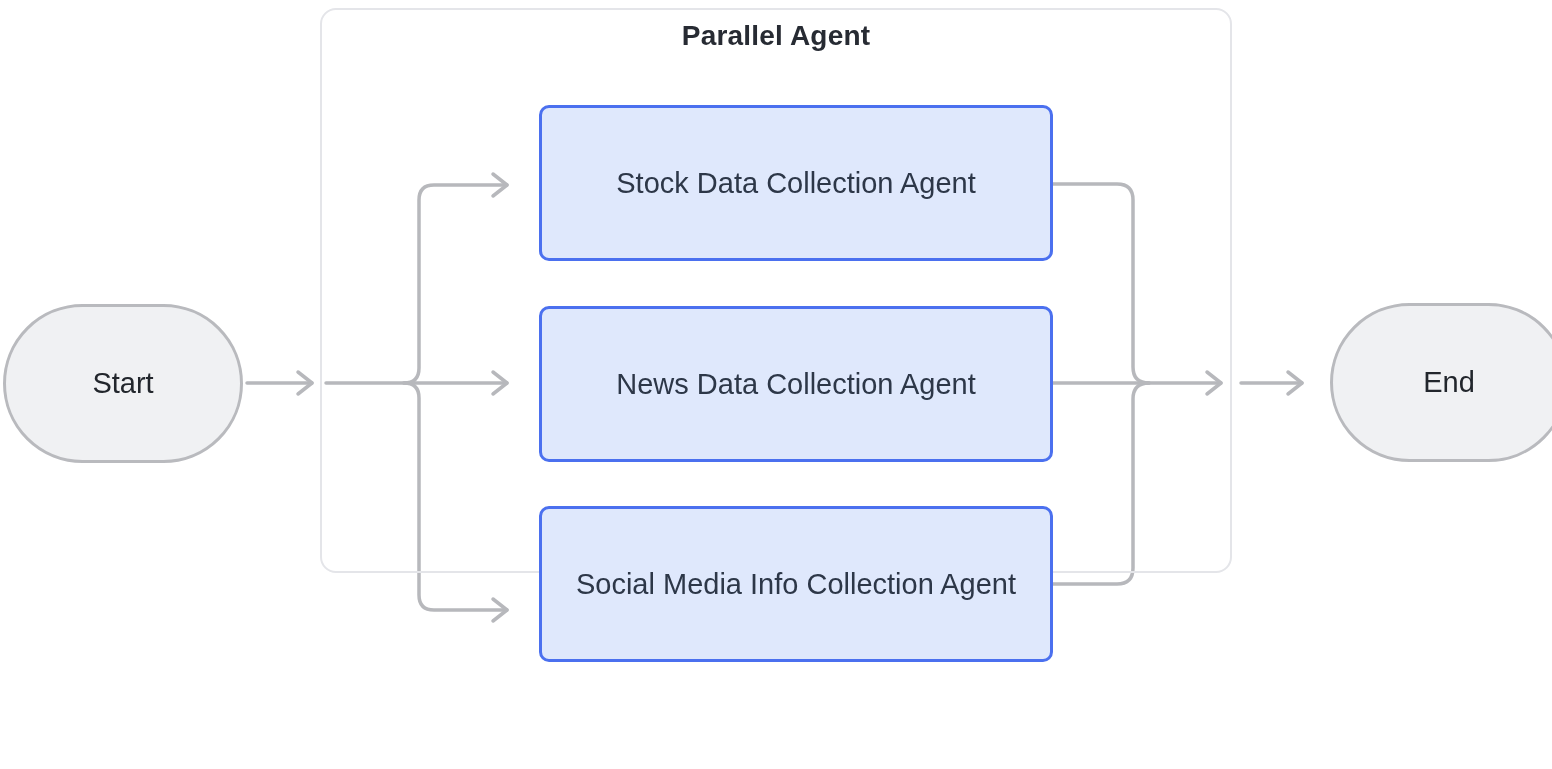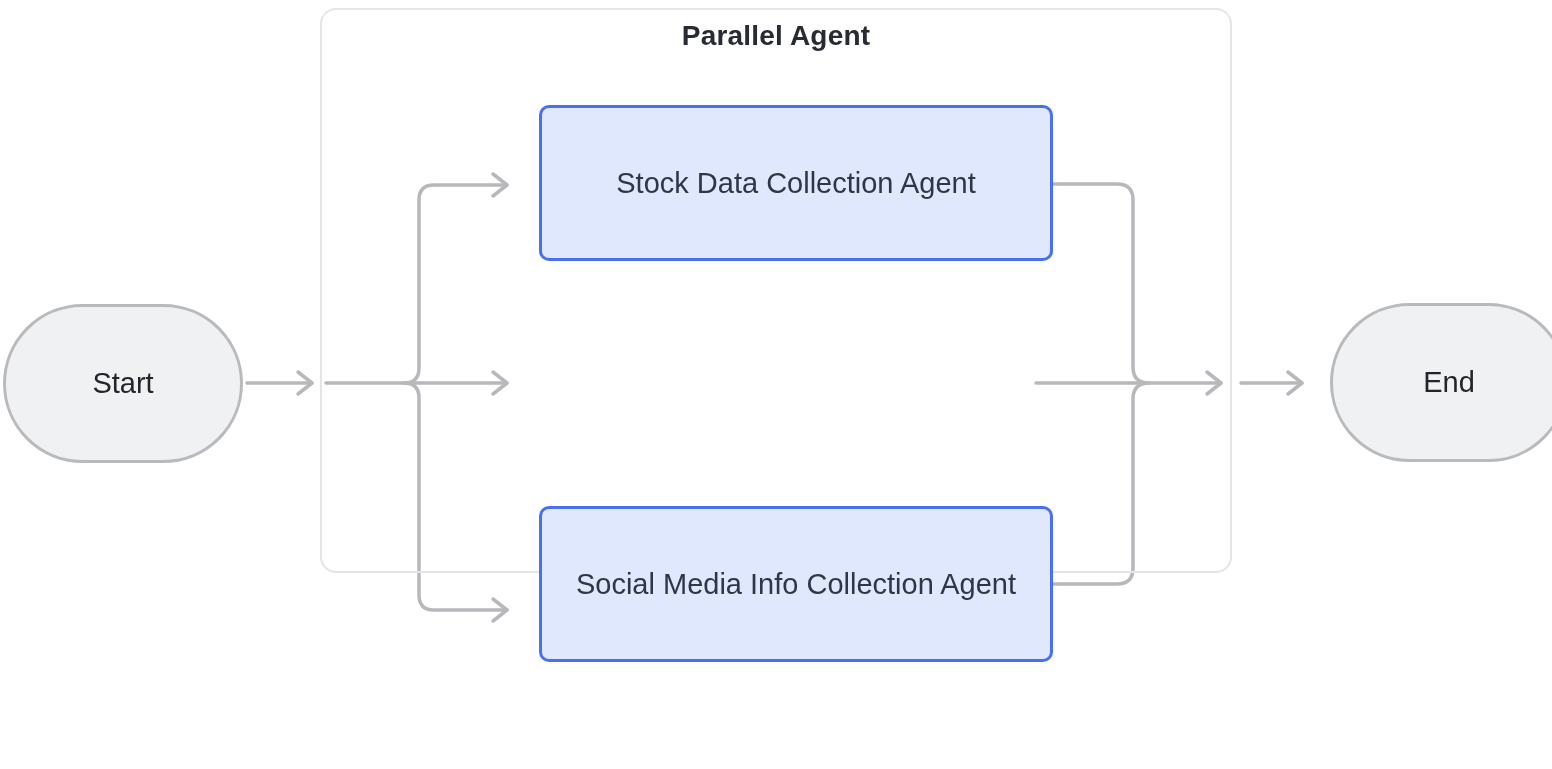--- a/index.html
+++ b/index.html
@@ -126,20 +126,23 @@
   </div>
 
   <div class="terminal start">
     <span>Start</span>
   </div>
 
   <div class="agent a0">
     <span>Stock Data Collection Agent</span>
   </div>
 
+  <div class="agent a1">
+    <span>News Data Collection Agent</span>
+  </div>
 
   <div class="agent a2">
     <span>Social Media Info Collection Agent</span>
   </div>
 
   <div class="terminal end">
     <span>End</span>
   </div>
 
 </div>

